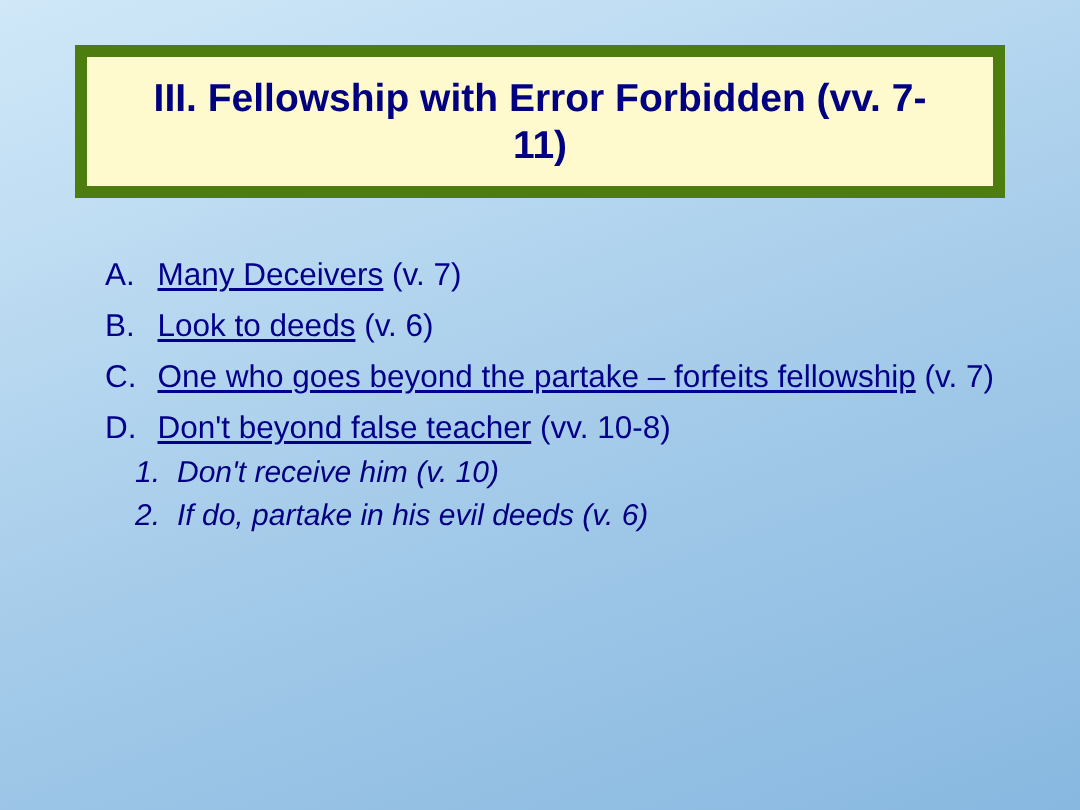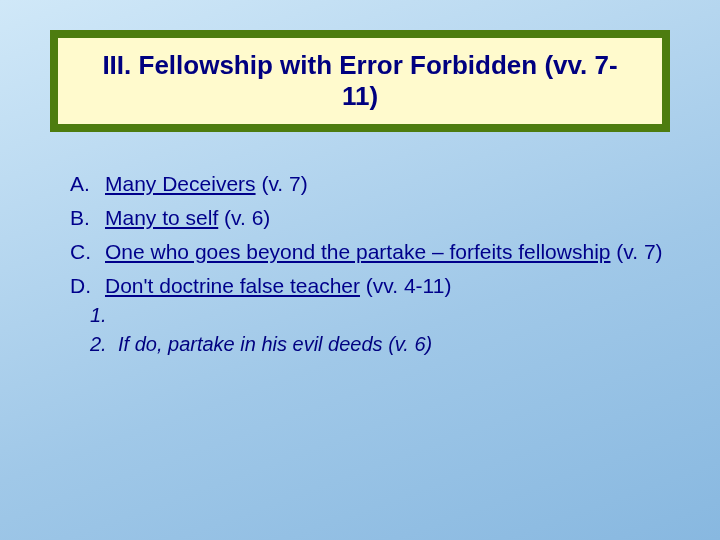--- a/index.html
+++ b/index.html
@@ -99,41 +99,42 @@
     <li>
       <span class="list-label">A.</span>
       <span class="item-content">
         <span class="underline">Many Deceivers</span><span> (v. 7)</span>
       </span>
     </li>
 
     <li>
       <span class="list-label">B.</span>
       <span class="item-content">
-        <span class="underline">Many to self</span><span> (v. 6)</span>
+        <span class="underline">Look to deeds</span><span> (v. 6)</span>
       </span>
     </li>
 
     <li>
       <span class="list-label">C.</span>
       <span class="item-content">
         <span class="underline">One who goes beyond the partake – forfeits fellowship</span><span> (v. 7)</span>
       </span>
     </li>
 
     <li style="flex-direction: column;">
       <div style="display:flex; align-items:flex-start;">
         <span class="list-label">D.</span>
         <span class="item-content">
-          <span class="underline">Don't doctrine false teacher</span><span> (vv. 4-11)</span>
+          <span class="underline">Don't beyond false teacher</span><span> (vv. 10-8)</span>
         </span>
       </div>
       <ul class="sub-list">
         <li>
           <span class="sub-label">1.</span>
+          <span>Don't receive him (v. 10)</span>
         </li>
         <li>
           <span class="sub-label">2.</span>
           <span>If do, partake in his evil deeds (v. 6)</span>
         </li>
       </ul>
     </li>
   </ul>
 </div>
 

